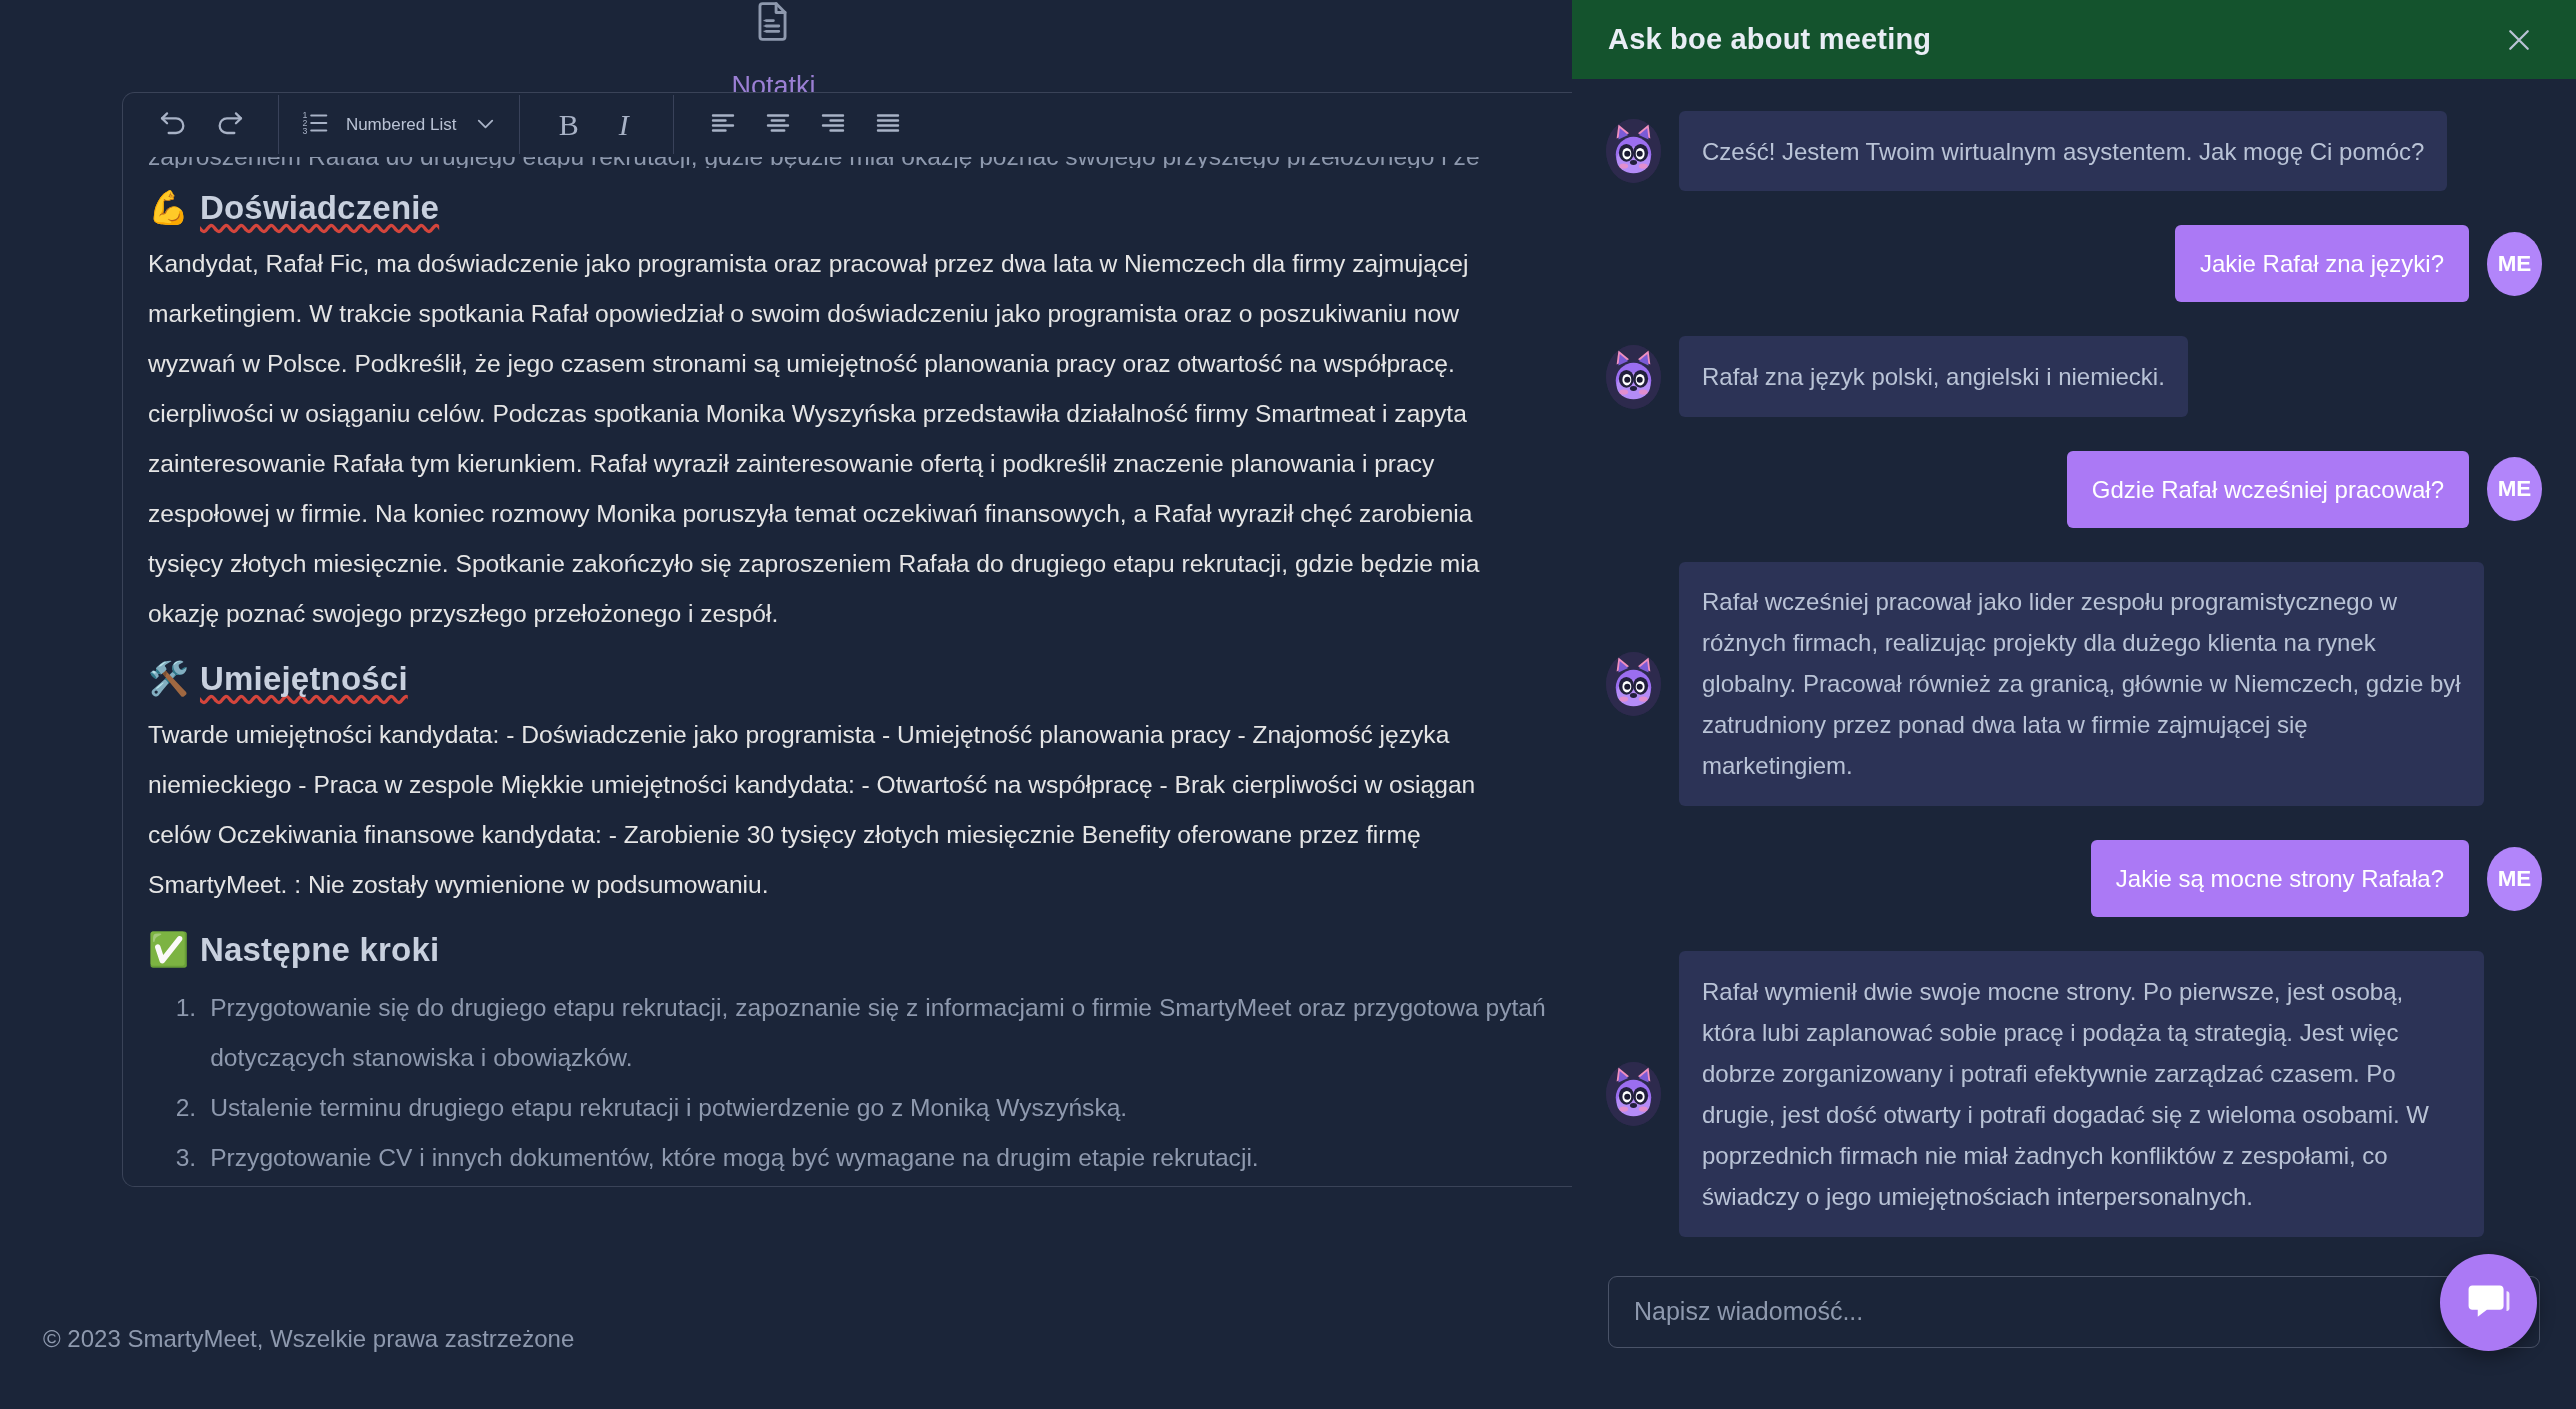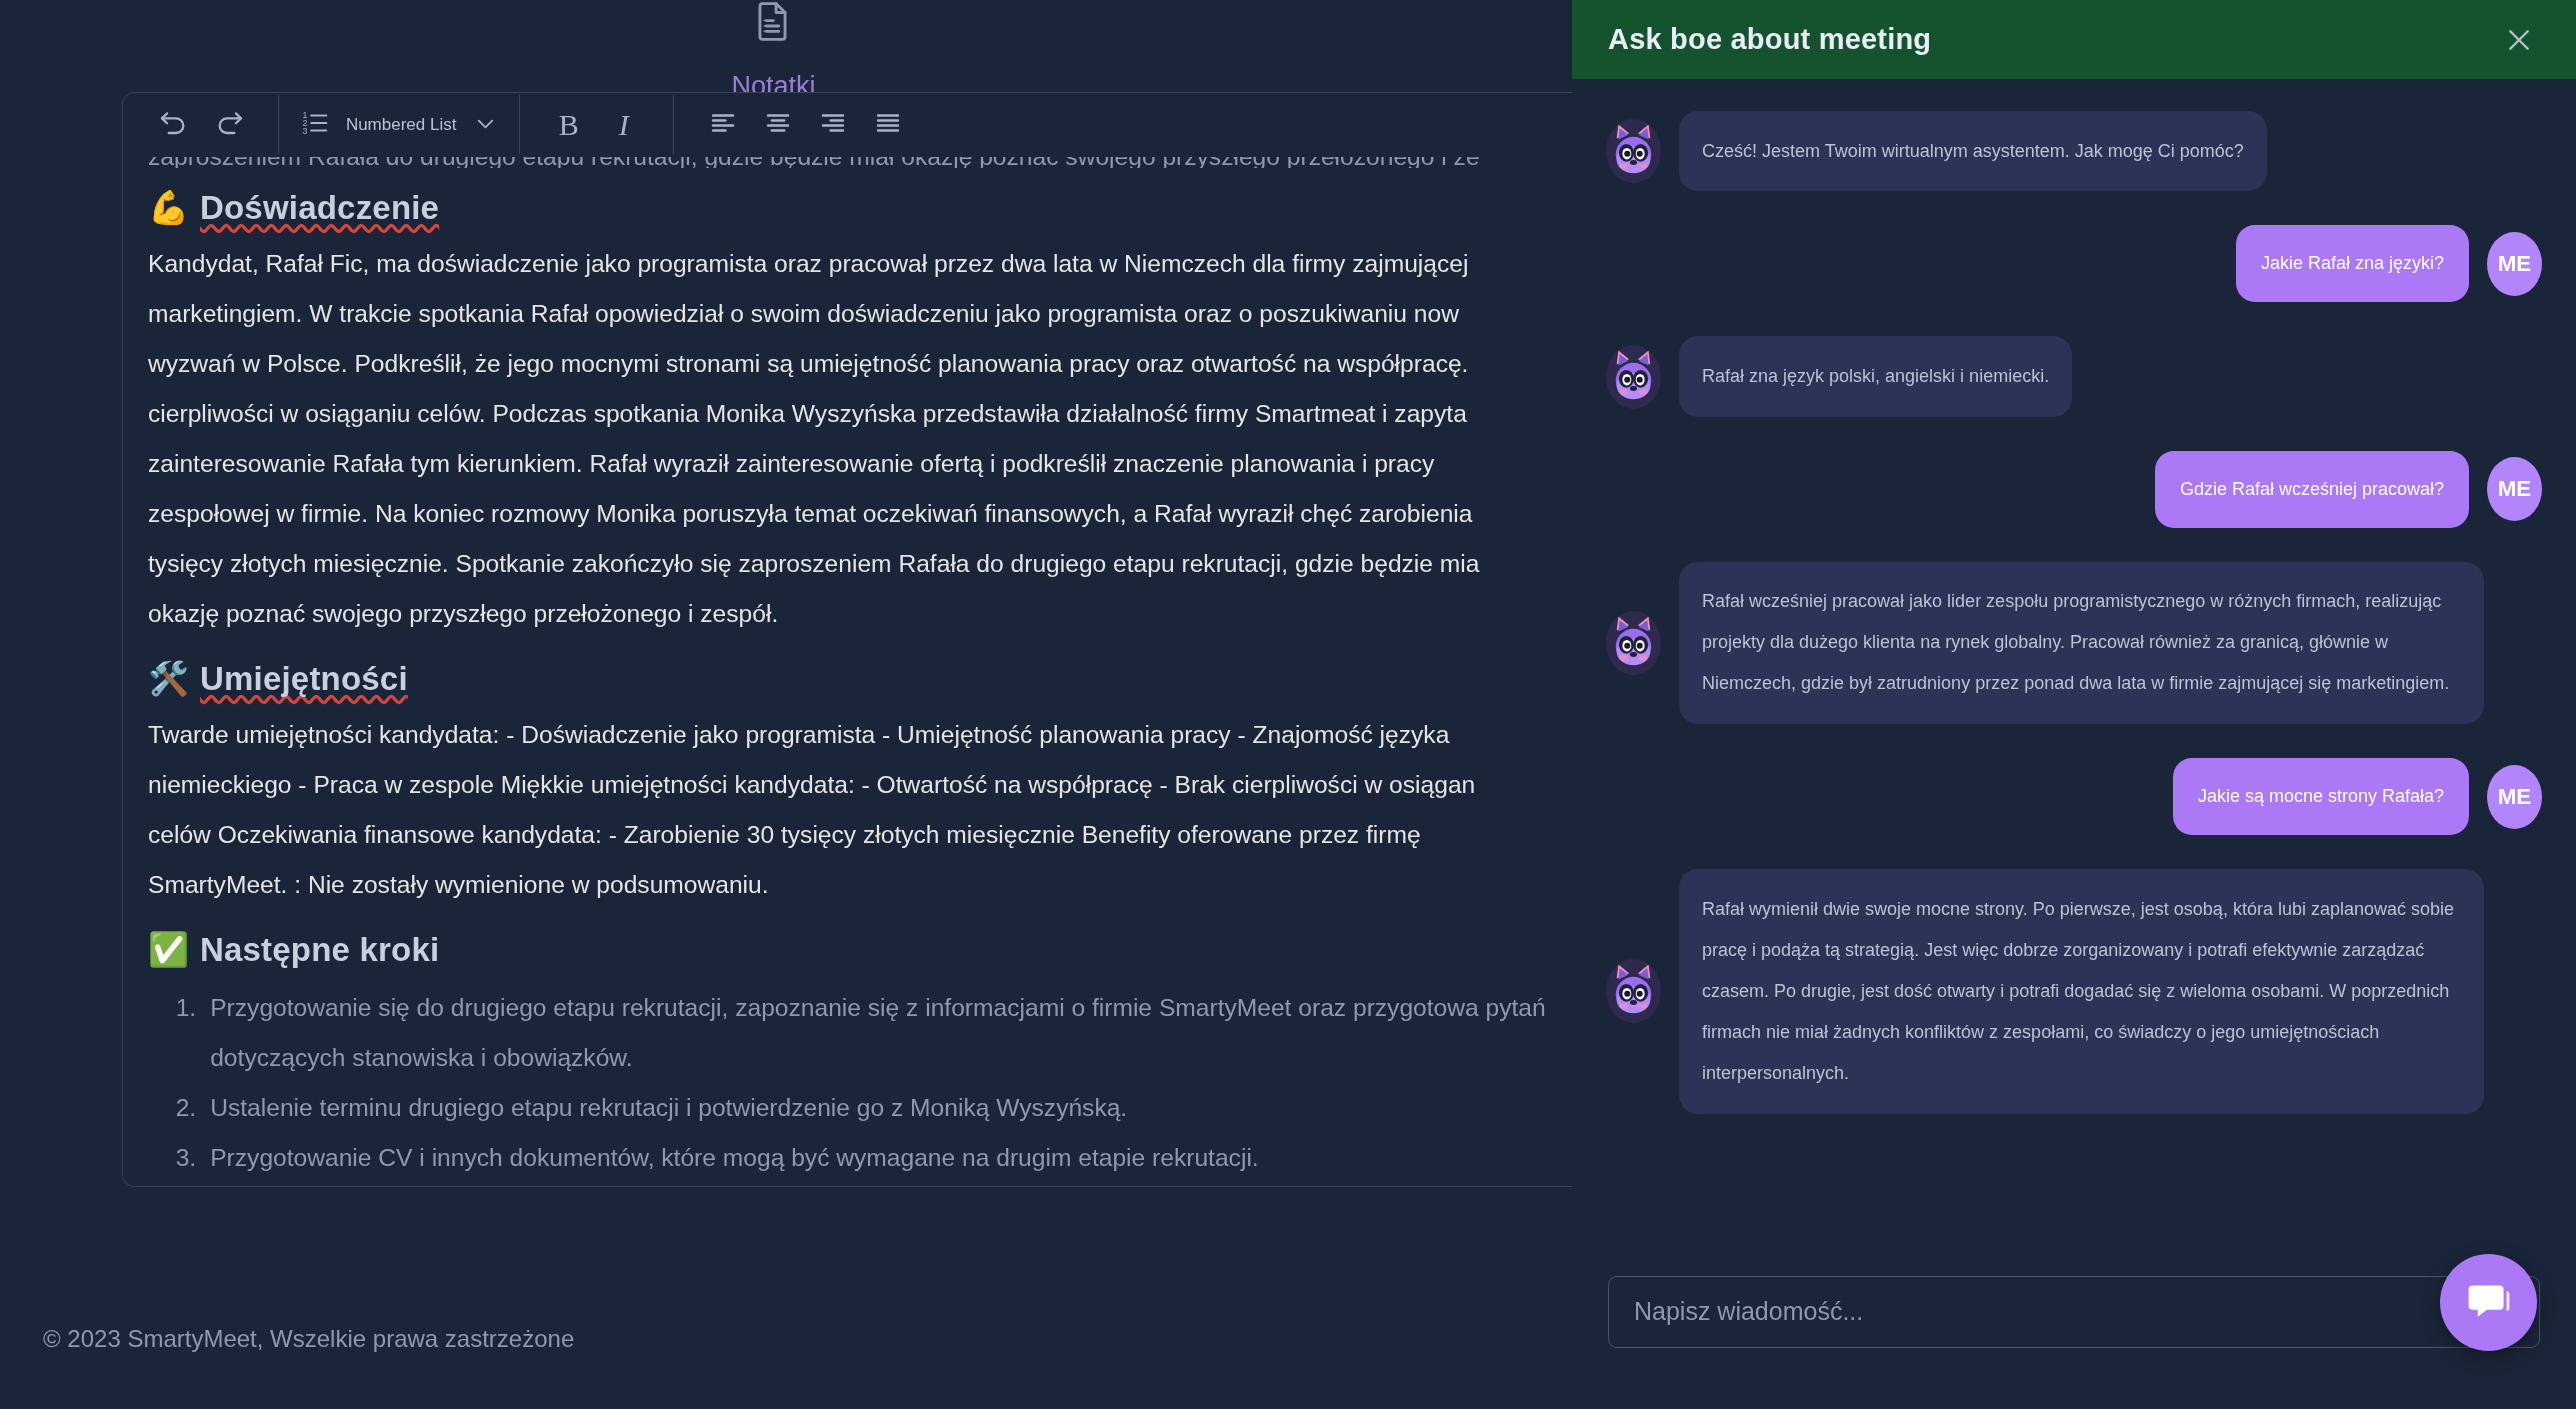--- a/index.html
+++ b/index.html
@@ -244,22 +244,22 @@
     border-radius: 50%;
     background: #2d2a4d;
     margin-right: 18px;
     overflow: hidden;
     display: flex; align-items: center; justify-content: center;
   }
   .avatar svg { width: 55px; height: 64px; display: block; }
 
   .bubble {
     max-width: 805px;
-    border-radius: 19px;
-    font-size: 18px;
+    border-radius: 6px;
+    font-size: 24px;
     line-height: 41px;
   }
   .bubble.bot {
     background: #2c3356;
     color: #b9c3d6;
     padding: 19.7px 23px;
   }
   .bubble.me {
     background: #ab79f5;
     color: #ffffff;
@@ -426,21 +426,21 @@
       <div id="doc-body">
         <div id="doc-inner">
 
           <div class="clip-line">zaproszeniem Rafała do drugiego etapu rekrutacji, gdzie będzie miał okazję poznać swojego przyszłego przełożonego i ze</div>
 
           <h2 class="sec">
             <span class="emo">💪</span><span class="misspell">Doświadczenie</span>
           </h2>
           <p class="para">Kandydat, Rafał Fic, ma doświadczenie jako programista oraz pracował przez dwa lata w Niemczech dla firmy zajmującej</p>
           <p class="para">marketingiem. W trakcie spotkania Rafał opowiedział o swoim doświadczeniu jako programista oraz o poszukiwaniu now</p>
-          <p class="para">wyzwań w Polsce. Podkreślił, że jego mocnymi stronami są umiejętność planowania pracy oraz otwartość na współpracę.</p>
+          <p class="para">wyzwań w Polsce. Podkreślił, że jego czasem stronami są umiejętność planowania pracy oraz otwartość na współpracę.</p>
           <p class="para">cierpliwości w osiąganiu celów.  Podczas spotkania Monika Wyszyńska przedstawiła działalność firmy Smartmeat i zapyta</p>
           <p class="para">zainteresowanie Rafała tym kierunkiem. Rafał wyraził zainteresowanie ofertą i podkreślił znaczenie planowania i pracy</p>
           <p class="para">zespołowej w firmie. Na koniec rozmowy Monika poruszyła temat oczekiwań finansowych, a Rafał wyraził chęć zarobienia</p>
           <p class="para">tysięcy złotych miesięcznie.  Spotkanie zakończyło się zaproszeniem Rafała do drugiego etapu rekrutacji, gdzie będzie mia</p>
           <p class="para">okazję poznać swojego przyszłego przełożonego i zespół.</p>
 
           <h2 class="sec">
             <span class="emo">🛠️</span><span class="misspell">Umiejętności</span>
           </h2>
           <p class="para">Twarde umiejętności kandydata: - Doświadczenie jako programista - Umiejętność planowania pracy - Znajomość języka</p>

